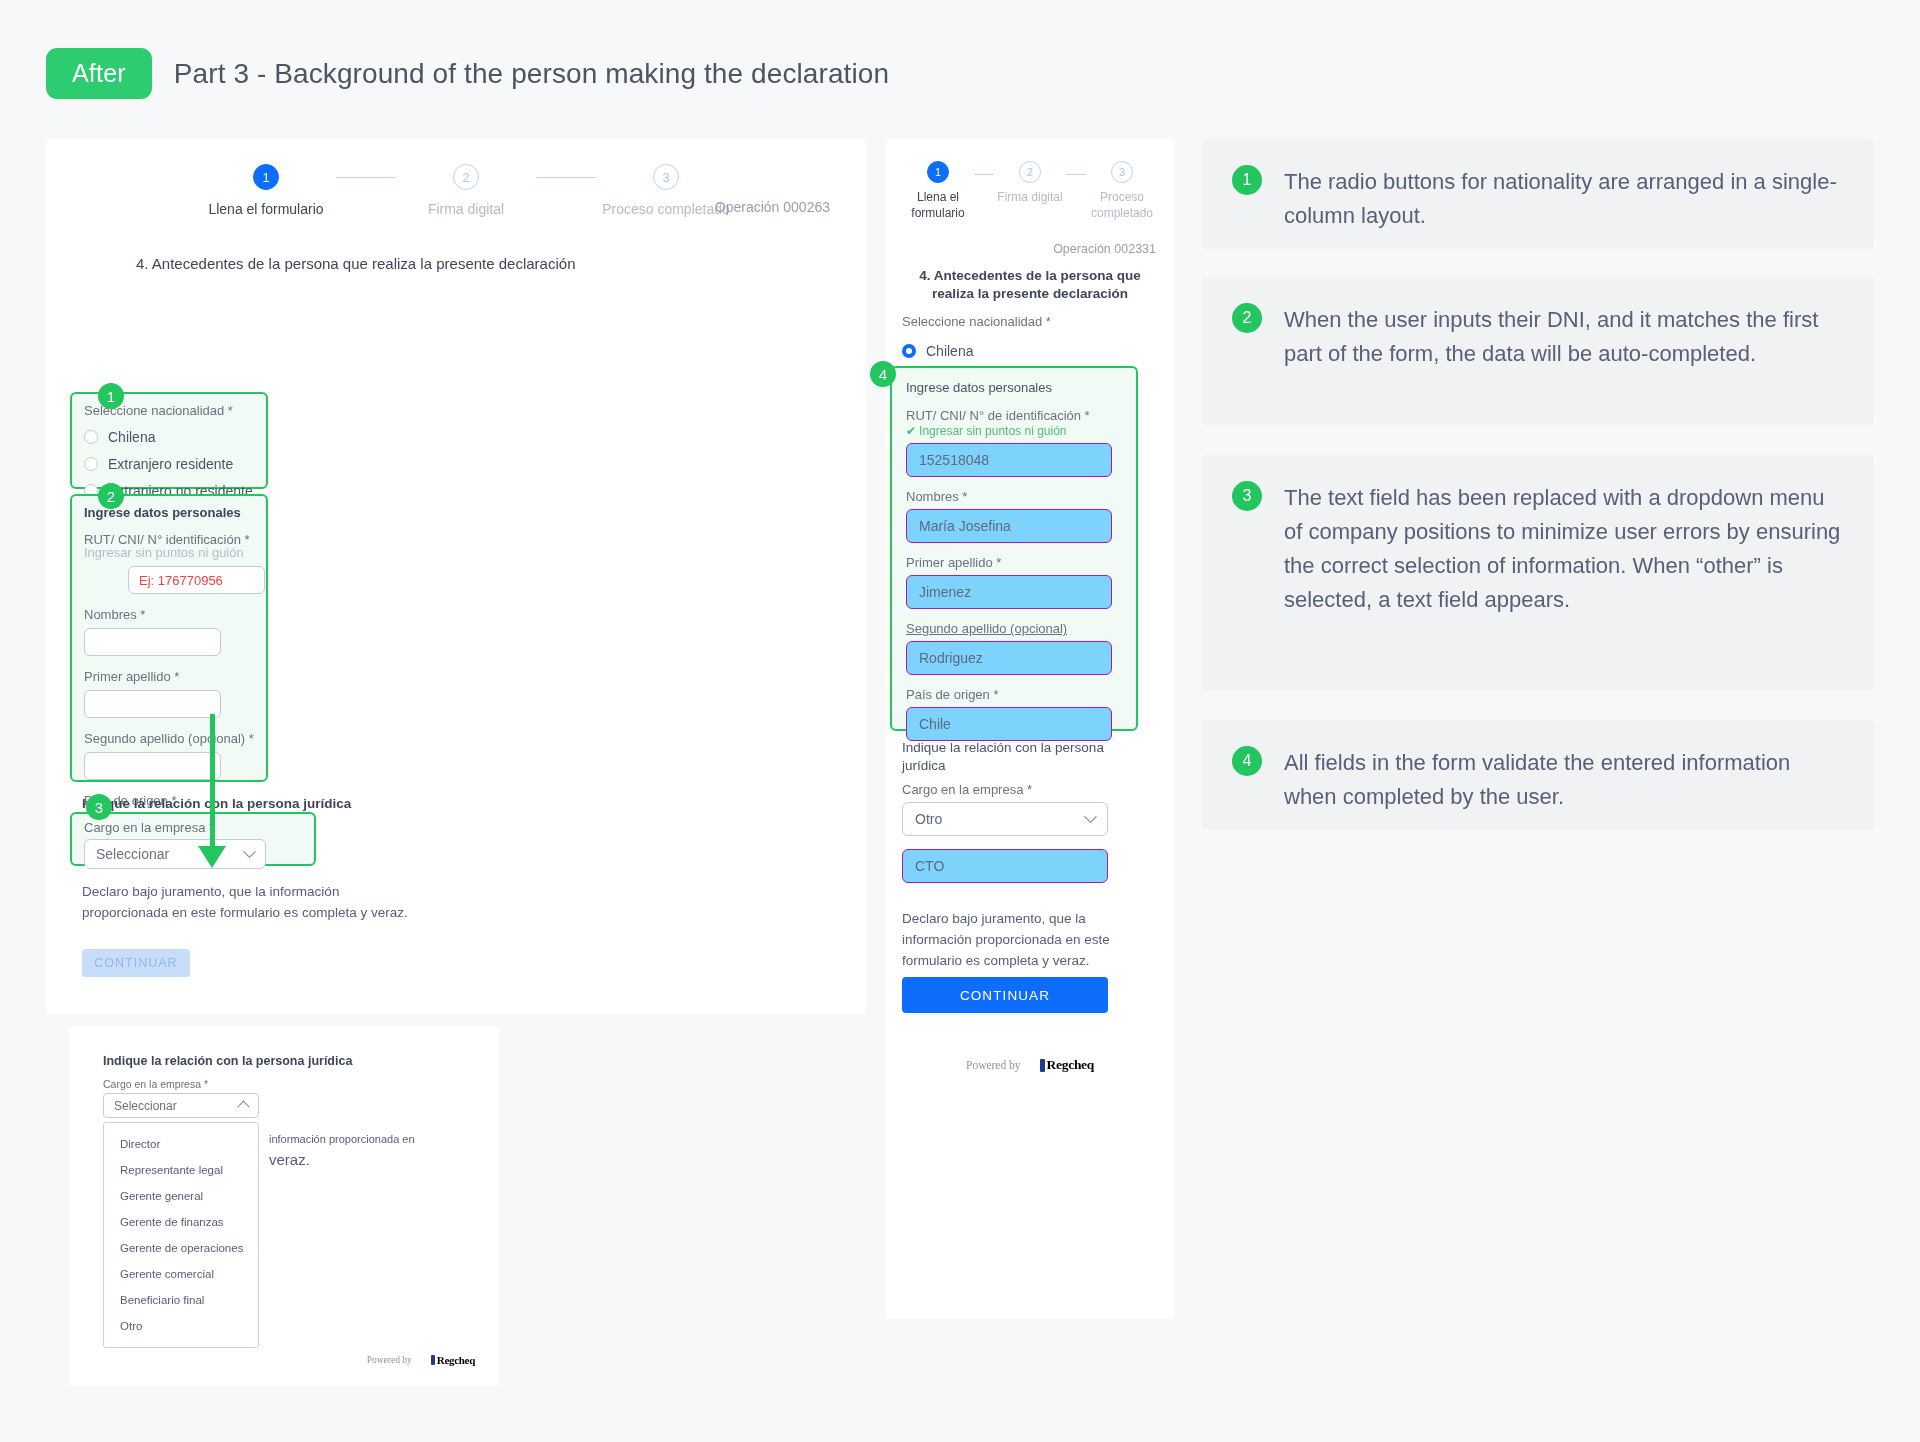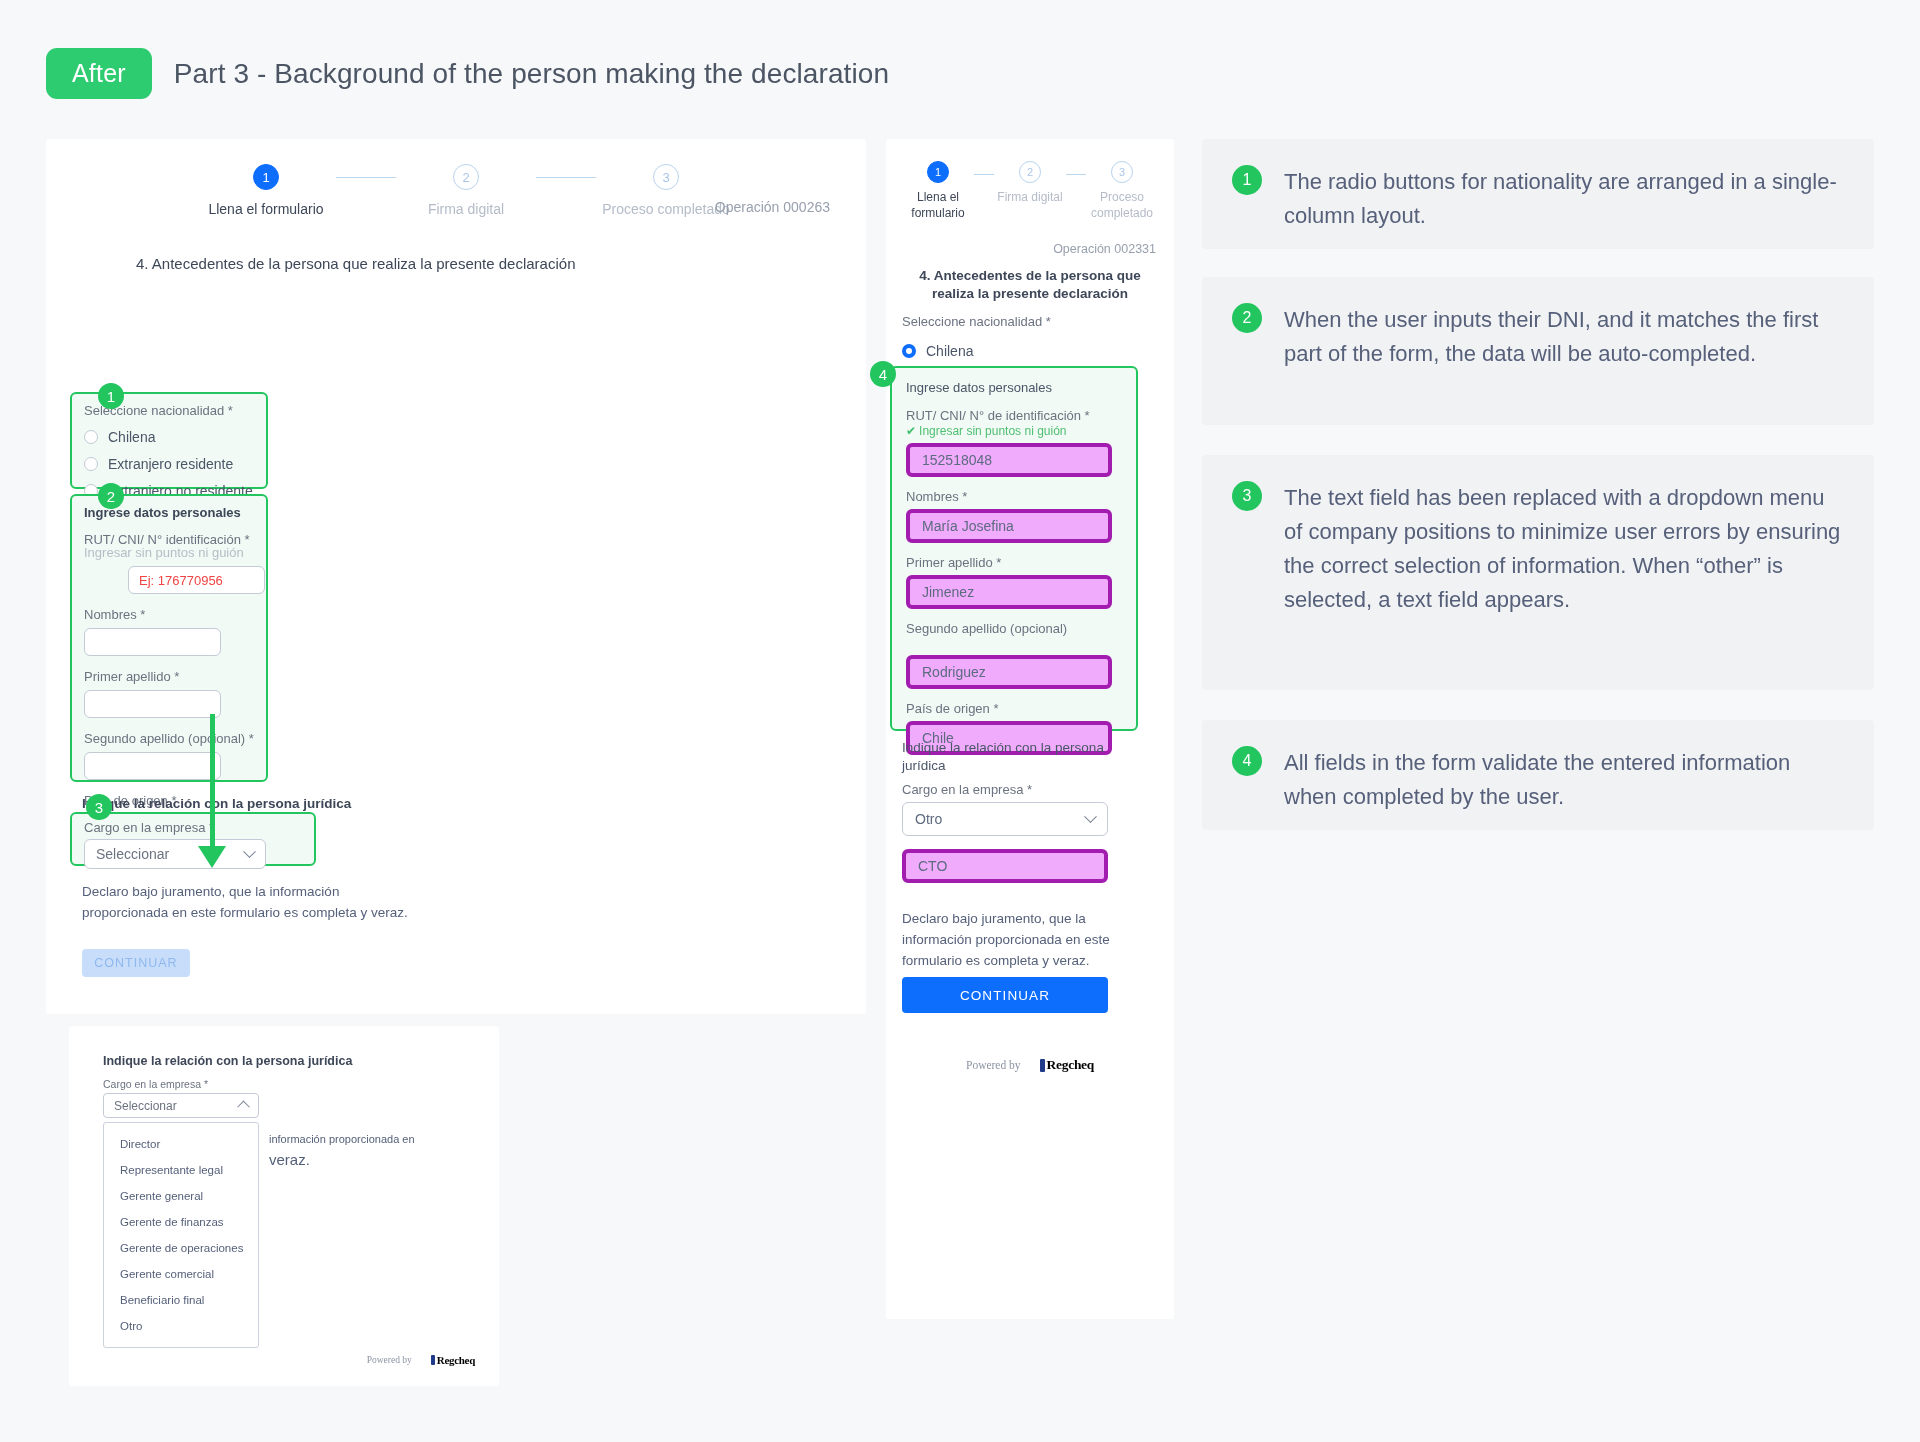--- a/index.html
+++ b/index.html
@@ -106,21 +106,21 @@
   .mb-step .step-circle { width: 22px; height: 22px; font-size: 11px; }
   .mb-step .step-label { font-size: 12px; margin-top: 7px; }
   .mb-op { position: absolute; right: 18px; top: 103px; font-size: 12.5px; }
   .mb-title { position: absolute; left: 18px; top: 128px; width: 252px; text-align: center;
               font-size: 13.5px; font-weight: 700; color: #3d4758; line-height: 1.35; }
   .mb-lbl { font-size: 13px; color: #6b7280; }
   .mb-input {
     width: 206px; height: 34px; border-radius: 6px; font-size: 14px;
     display: flex; align-items: center; padding: 0 12px;
   }
-  .mb-input.valid { border: 4px solid #a21caf; background: #f0abfc; color: #5d6b7f; }
+  .mb-input.valid { border: 1px solid #a21caf; background: #7dd3fc; color: #5d6b7f; }
   .mb-input.plain { border: 1px solid #c4cad6; background: #fff; color: #5d6b7f;
                     justify-content: space-between; }
   .check-ok { color: #3fbf6b; font-size: 12px; }
   .btn-continue {
     width: 206px; height: 36px; background: #0d6efd; color: #fff; border-radius: 4px;
     font-size: 13.5px; letter-spacing: 1.1px; display: flex; align-items: center; justify-content: center;
   }
   .powered { display: flex; align-items: center; gap: 19px; justify-content: center; font-family: Liberation Serif, serif; }
   .powered-lbl { font-size: 11.5px; color: #8c94a3; }
   .logo { display: inline-flex; align-items: center; gap: 2px; }
@@ -344,21 +344,21 @@
           <span style="font-size:12px;color:#4fbf72;">Ingresar sin puntos ni guión</span>
         </div>
         <div class="mb-input valid">152518048</div>
 
         <div class="mb-lbl" style="display:block;margin:12px 0 5px;">Nombres *</div>
         <div class="mb-input valid">María Josefina</div>
 
         <div class="mb-lbl" style="display:block;margin:12px 0 5px;">Primer apellido *</div>
         <div class="mb-input valid">Jimenez</div>
 
-        <div class="mb-lbl" style="display:block;margin:12px 0 19px;">Segundo apellido (opcional)</div>
+        <div class="mb-lbl" style="display:block;margin:12px 0 5px;text-decoration:underline;">Segundo apellido (opcional)</div>
         <div class="mb-input valid">Rodriguez</div>
 
         <div class="mb-lbl" style="display:block;margin:12px 0 5px;">País de origen *</div>
         <div class="mb-input valid">Chile</div>
       </div>
     </div>
 
     <div style="position:absolute; left:16px; top:600px; width:215px; font-size:13.5px; color:#4a5568; line-height:1.35;">Indique la relación con la persona jurídica</div>
 
     <div style="position:absolute; left:16px; top:643px;">

